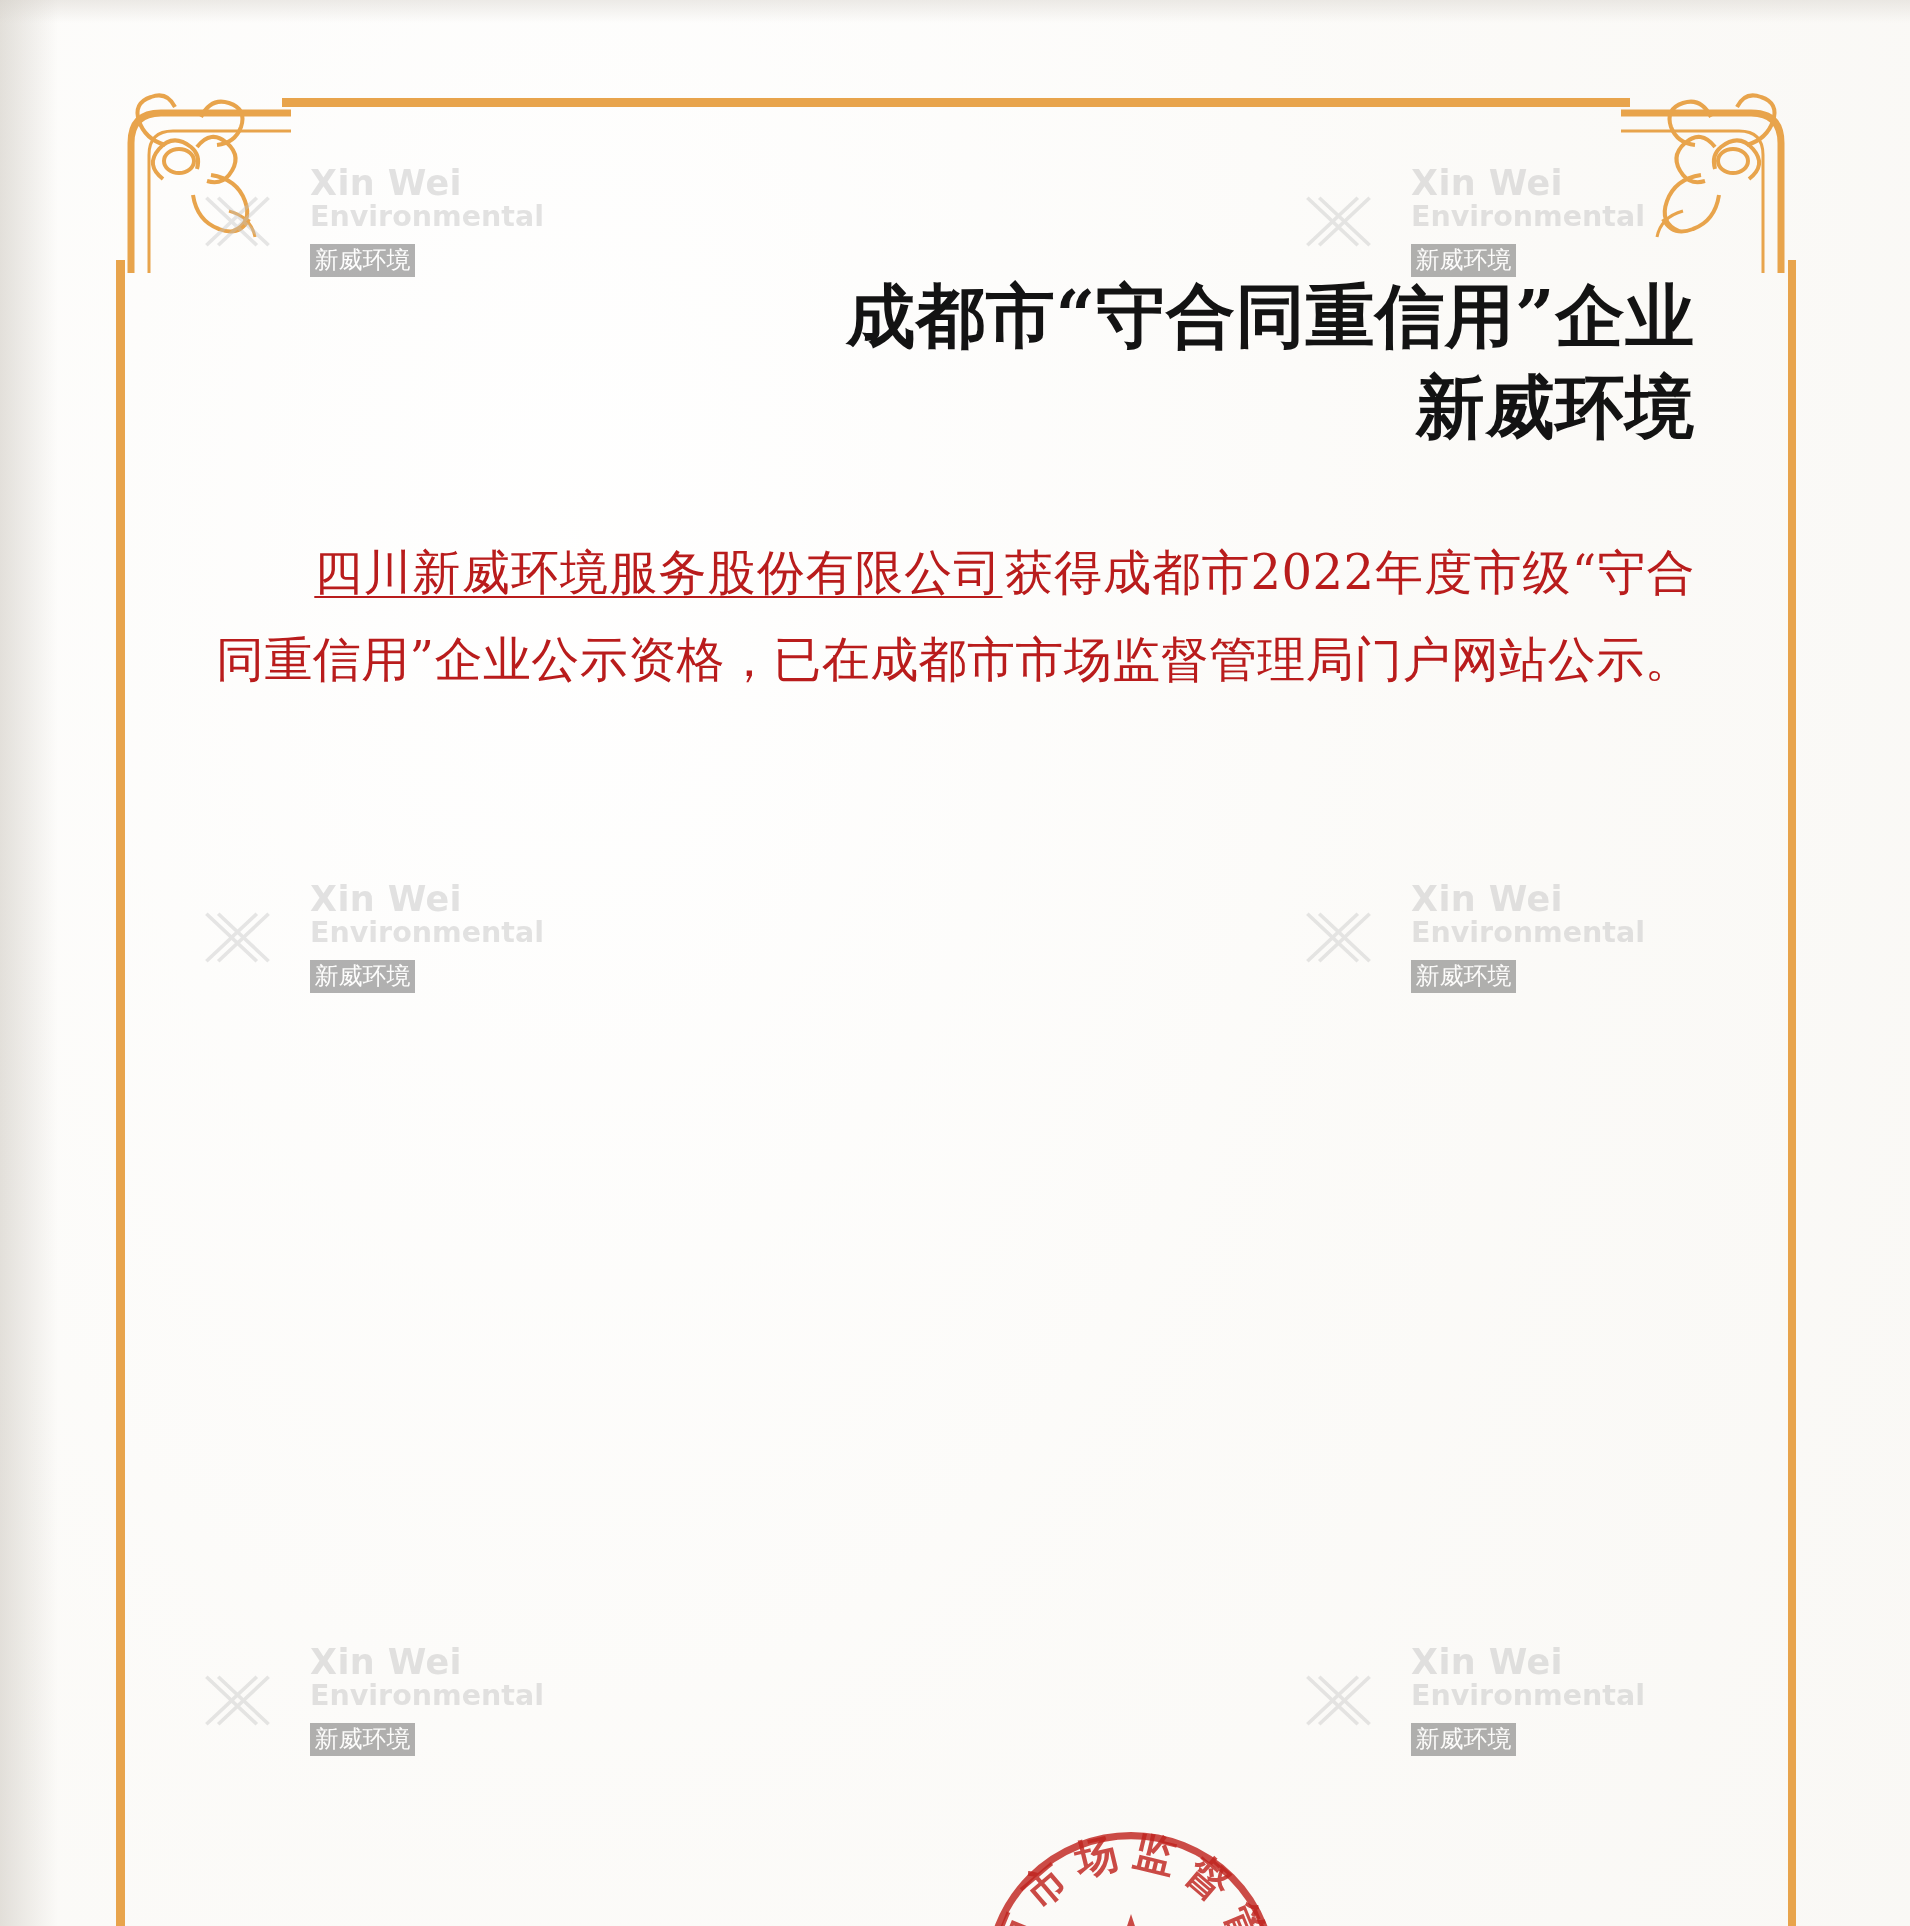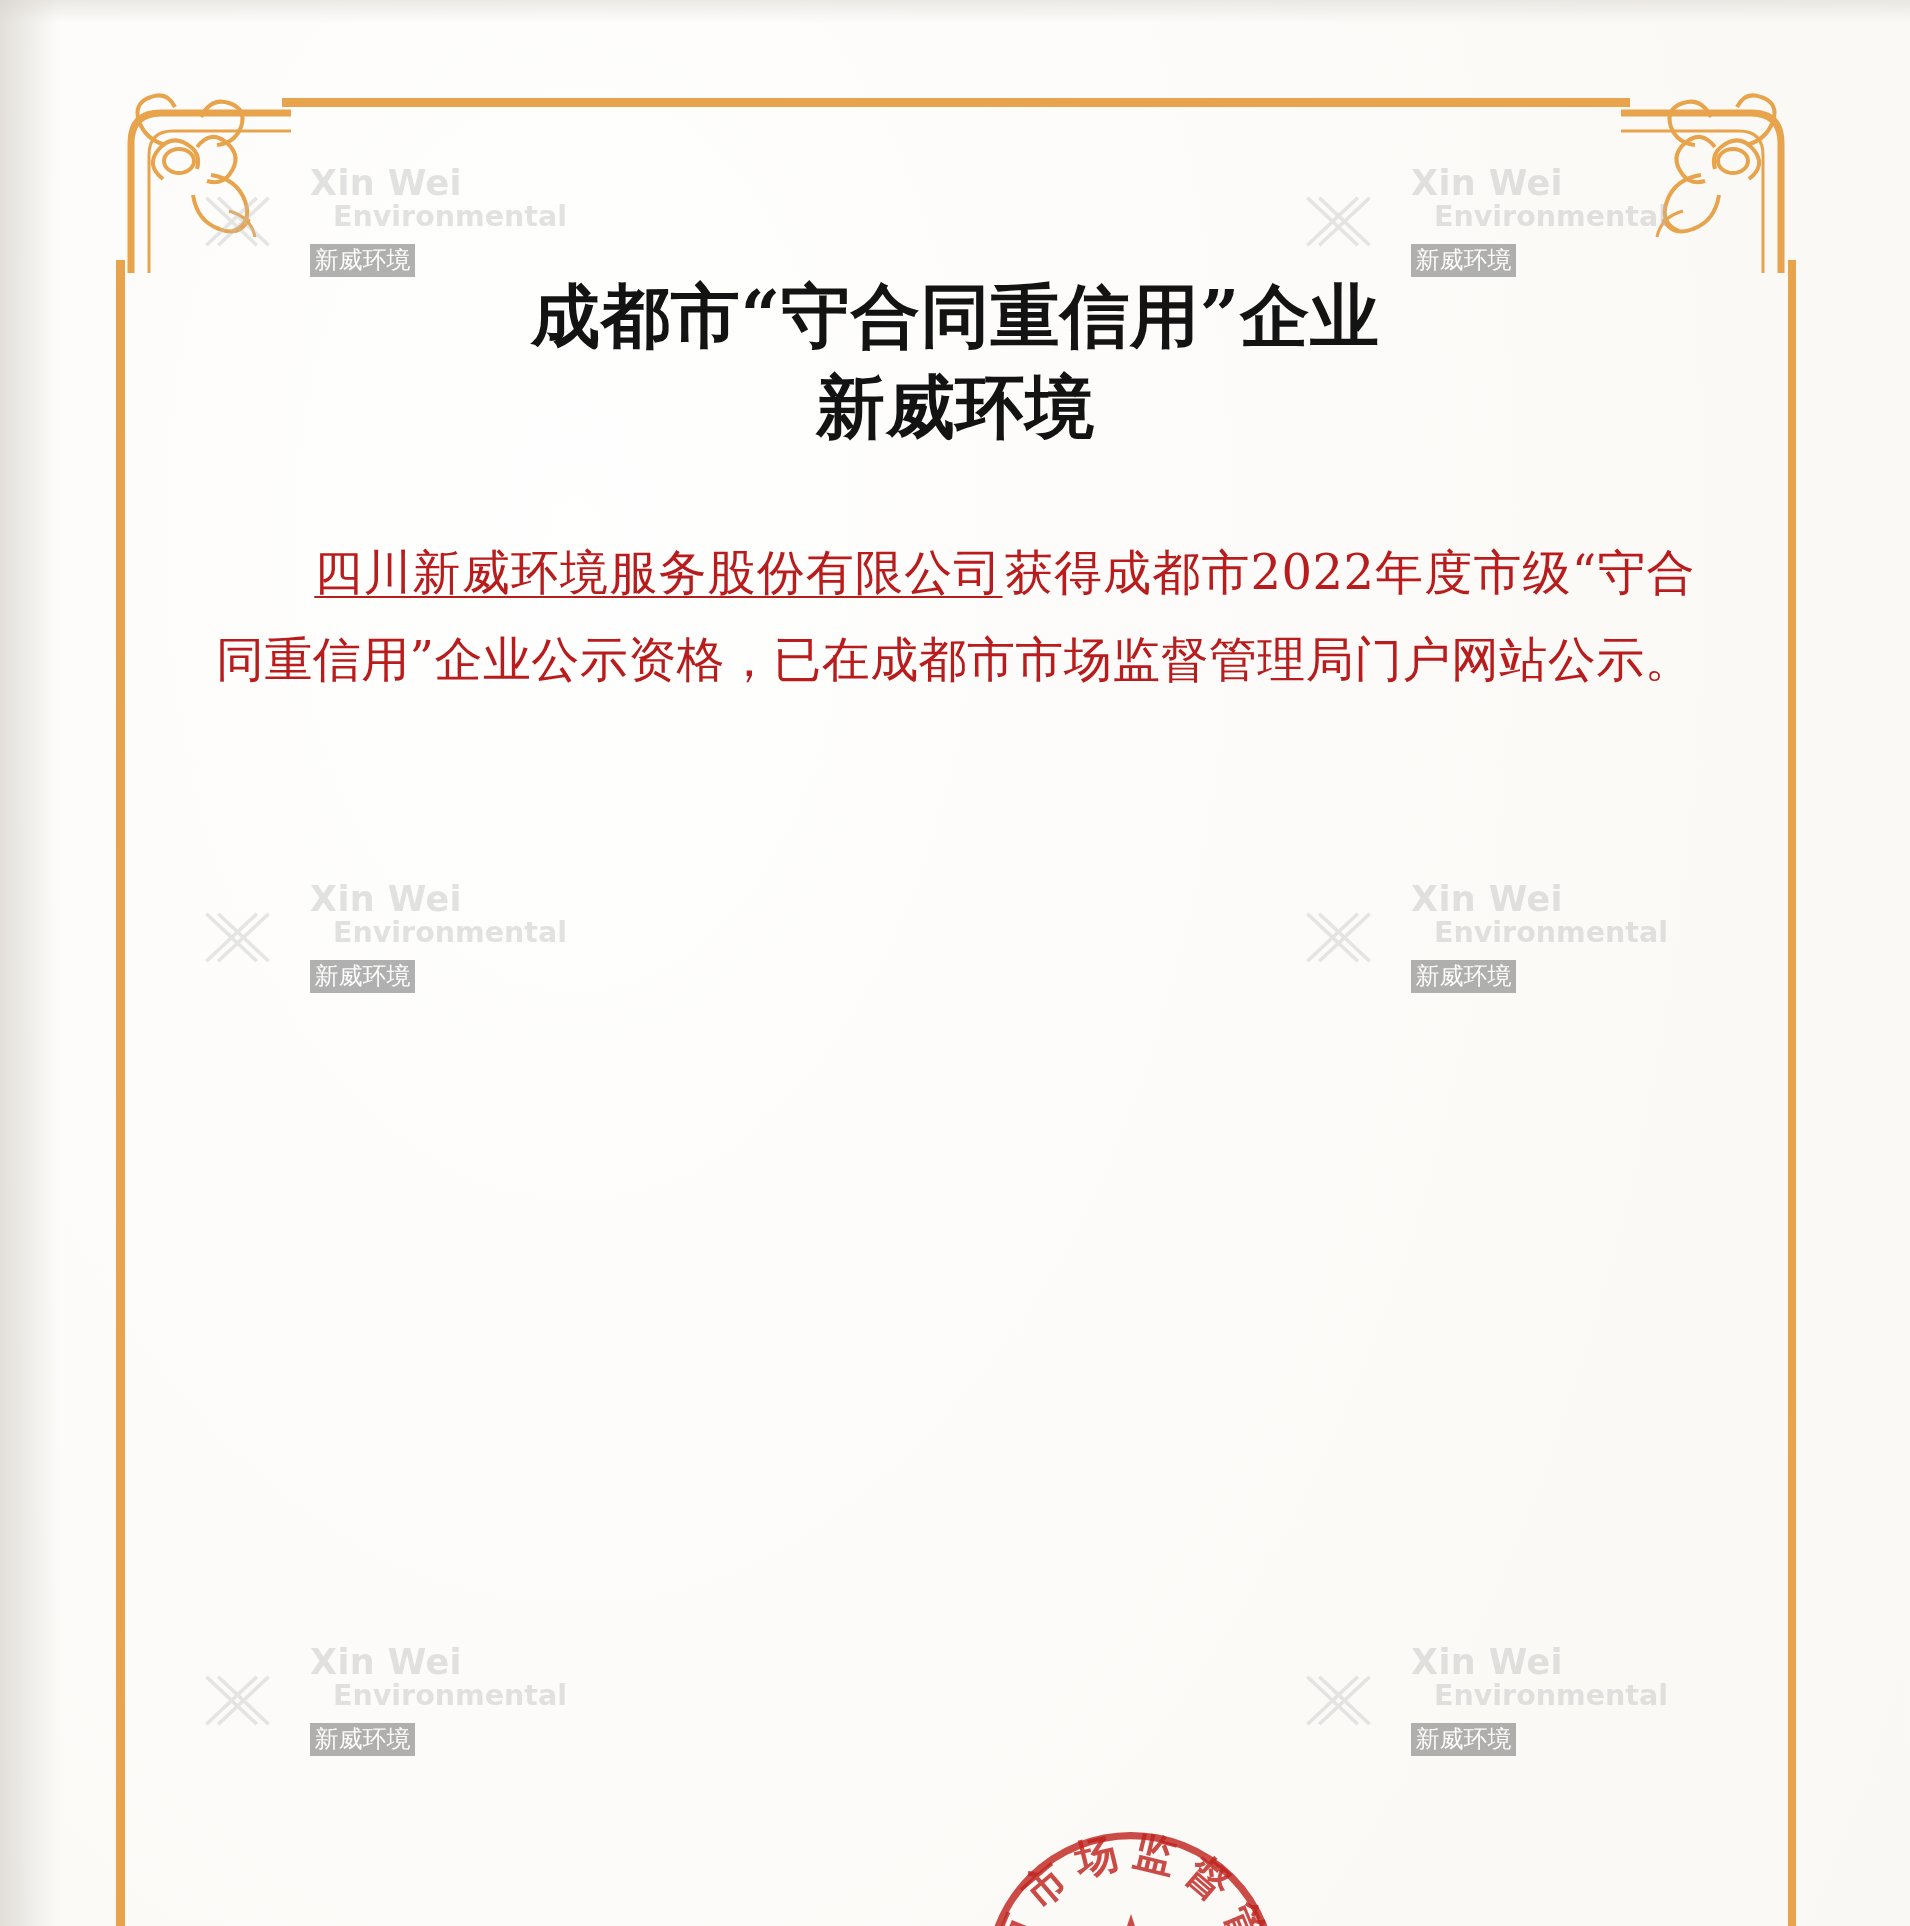--- a/index.html
+++ b/index.html
@@ -71,21 +71,21 @@
 
   
   .content {
     position: absolute;
     left: 216px;
     top: 270px;
     width: 1479px;
   }
 
   .title {
-    text-align: center;
+    text-align: right;
     font-family: "DejaVu Serif", serif;
     font-weight: bold;
     font-size: 69px;
     line-height: 1.32;
     color: #131313;
     letter-spacing: 0.8px;
   }
   .title .line2 { display: block; }
 
   .body-text {
@@ -125,21 +125,21 @@
     width: 370px;
     opacity: 0.40;
     pointer-events: none;
     user-select: none;
   }
   .wm-row { display: flex; align-items: center; gap: 28px; }
   .wm-mark { flex: 0 0 auto; }
   .wm-mark svg { display: block; }
   .wm-text { font-family: "DejaVu Sans", "Liberation Sans", sans-serif; color: #b9b9b9; }
   .wm-en1 { font-size: 35px; font-weight: bold; letter-spacing: 0.4px; line-height: 1.0; }
-  .wm-en2 { font-size: 28.5px; font-weight: bold; line-height: 1.15; margin-left: 23px; }
+  .wm-en2 { font-size: 28.5px; font-weight: bold; line-height: 1.15; }
   .wm-cn  { font-size: 24px; background: #404040; color: #ffffff; display: inline-block; padding: 1.5px 4.6px; line-height: 1.25; margin-top: 10px; }
 </style>
 </head>
 <body>
 
 <div class="page">
 
   <div class="paper-shade"></div>
   <div class="left-edge-shadow"></div>
   <div class="top-edge-shadow"></div>

